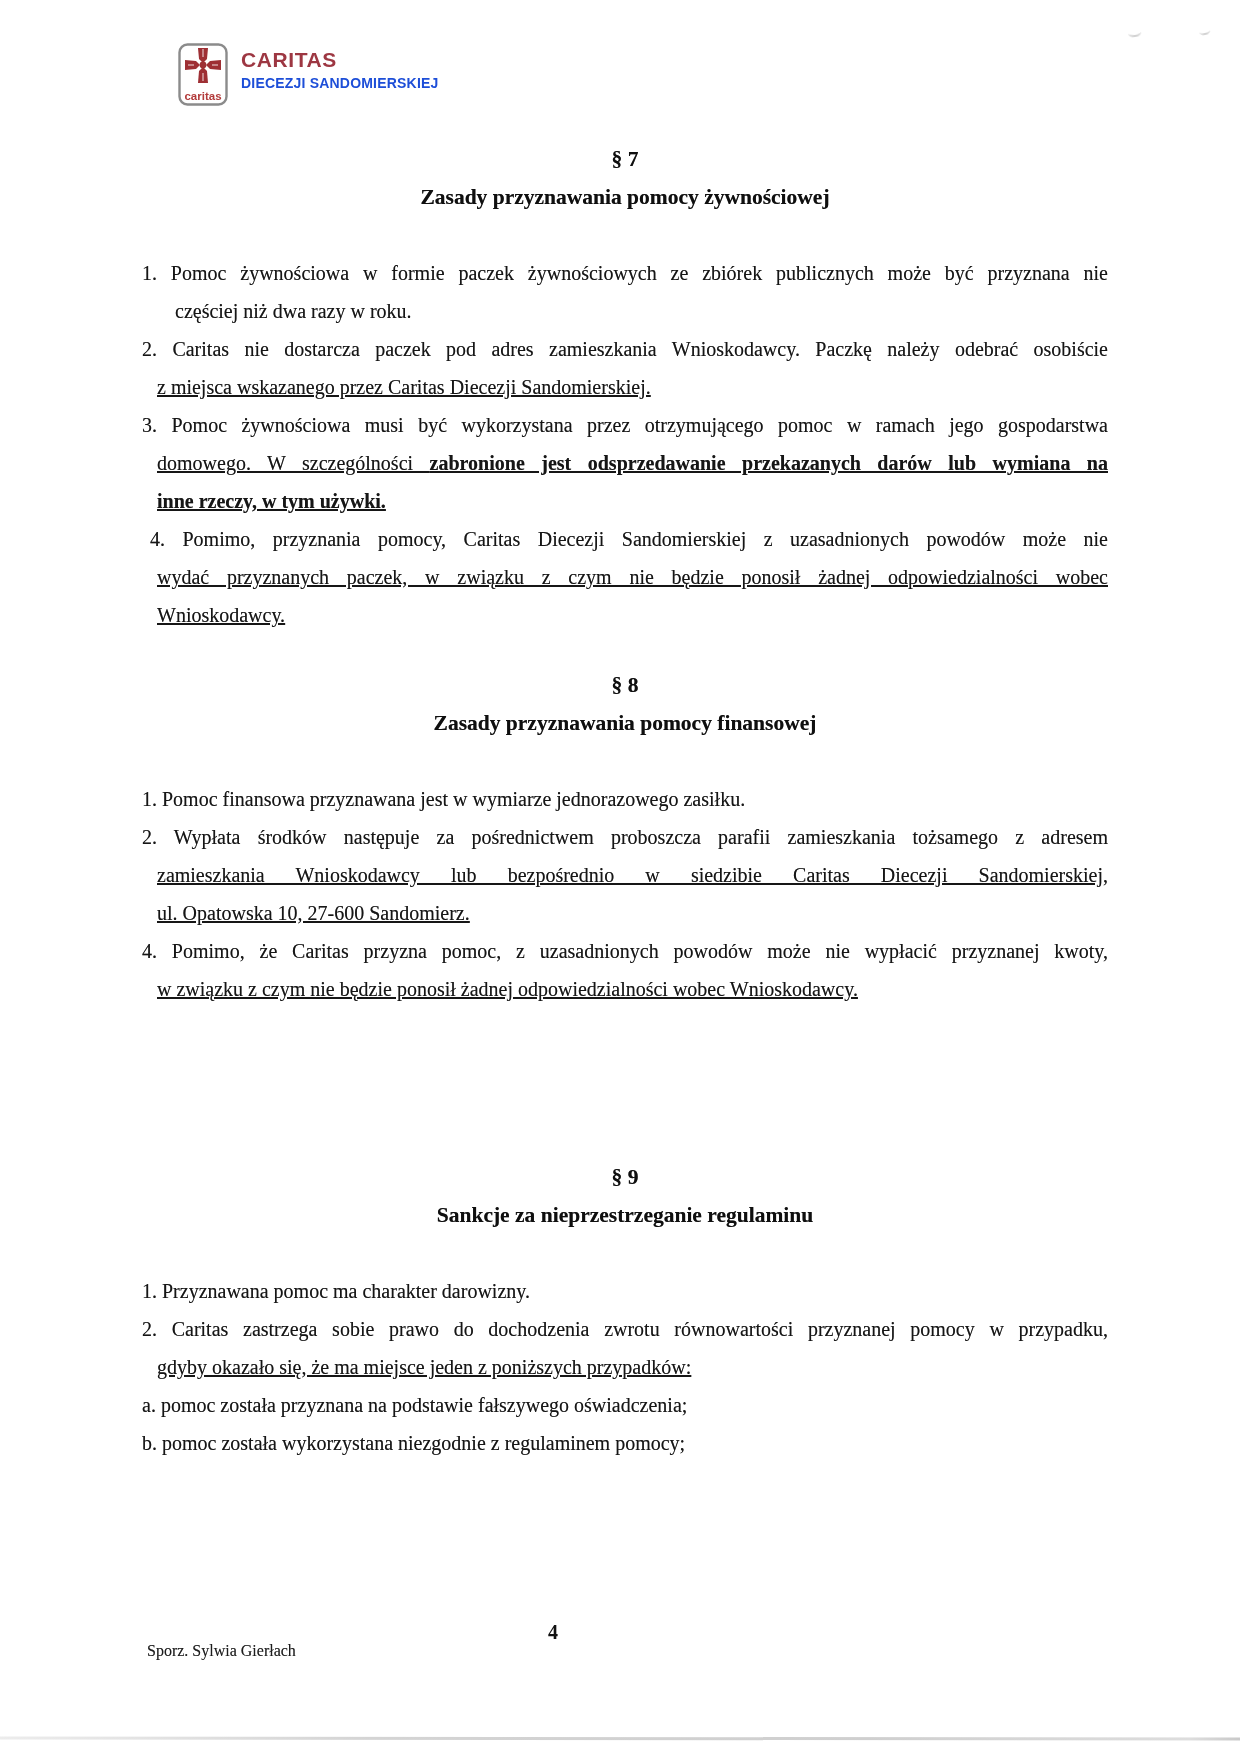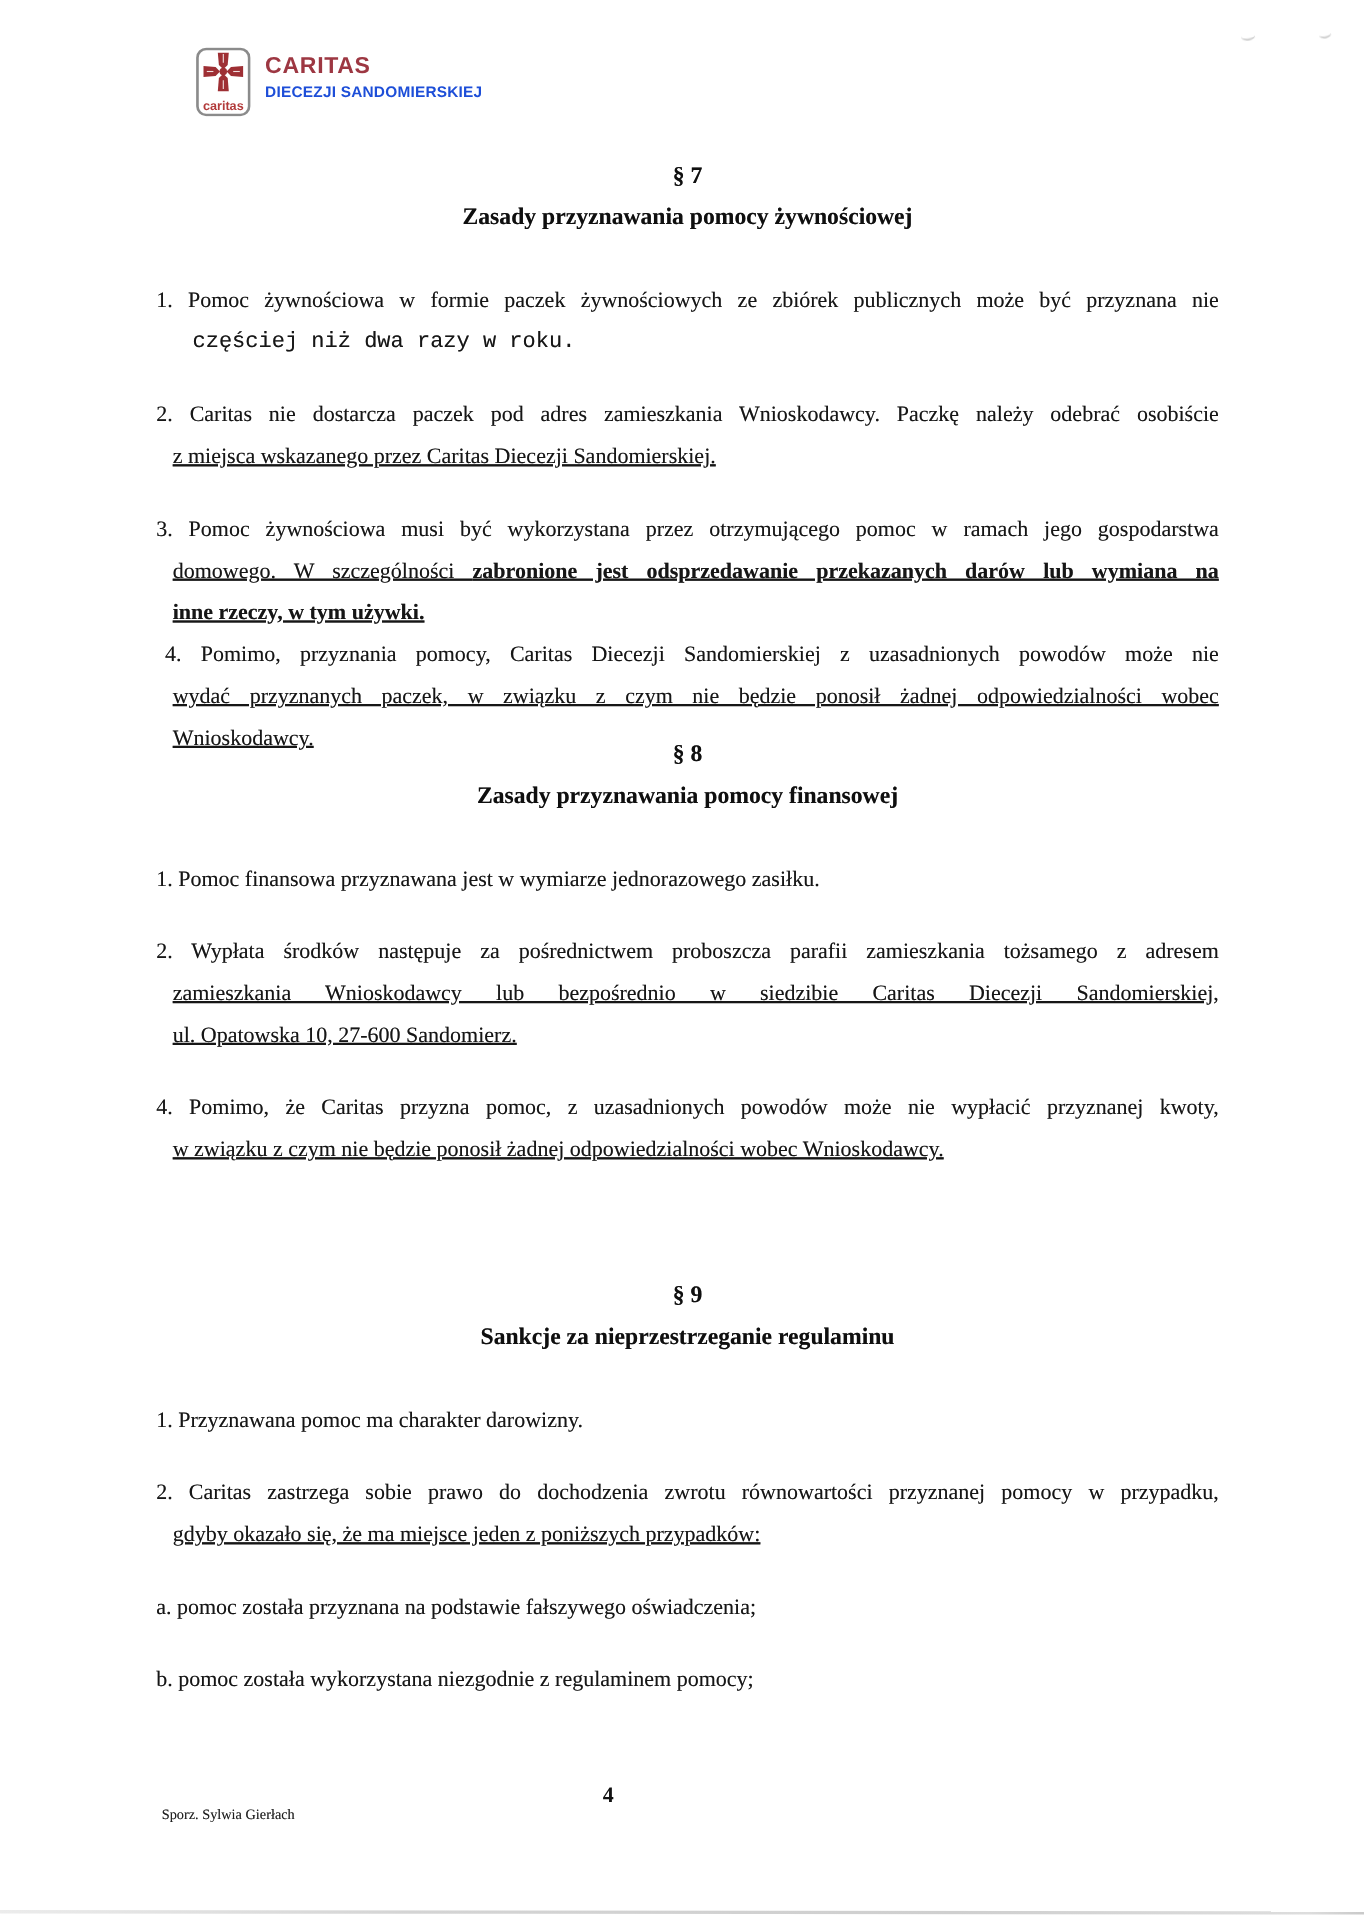--- a/index.html
+++ b/index.html
@@ -25,28 +25,28 @@
     text-align:center;font-weight:bold;font-size:21.5px;line-height:38px;color:#0f0f0f;
     text-shadow:0 0 .4px rgba(0,0,0,.5);
   }
   .sec-title{margin-bottom:38px;}
   .line{
     font-size:20px;line-height:38px;text-align:justify;color:#161616;
     text-shadow:0 0 .4px rgba(0,0,0,.45);hyphens:none;
   }
   .line.jfull{text-align-last:justify;}
   .line b{font-weight:bold;}
-  .ind-none{padding-left:0;margin-top:28px;}
+  .ind-none{padding-left:0;}
   .ind-hang{padding-left:15px;text-decoration:underline;}
-  .ind-deep{padding-left:33px;font-family:Liberation Mono, monospace;}
+  .ind-deep{padding-left:33px;}
   .ind-slight{padding-left:8px;}
   
   .page-num{position:absolute;left:533px;top:1621px;width:40px;text-align:center;
     font-size:20px;font-weight:bold;color:#111;}
-  .footer-note{position:absolute;left:147px;top:1642px;font-size:13px;color:#1d1d1d;
+  .footer-note{position:absolute;left:147px;top:1642px;font-size:16px;color:#1d1d1d;
     text-shadow:0 0 .4px rgba(0,0,0,.4);}
   
   .scan-edge{position:absolute;left:0;top:1737px;width:1240px;height:3px;
     background:linear-gradient(to right,#ececec,#d4d4d4 30%,#cfcfcf 70%,#dddddd 96%,#c9c9c9);
     transform:rotate(.05deg);}
 </style>
 </head>
 <body>
 
 <div class="brand">

